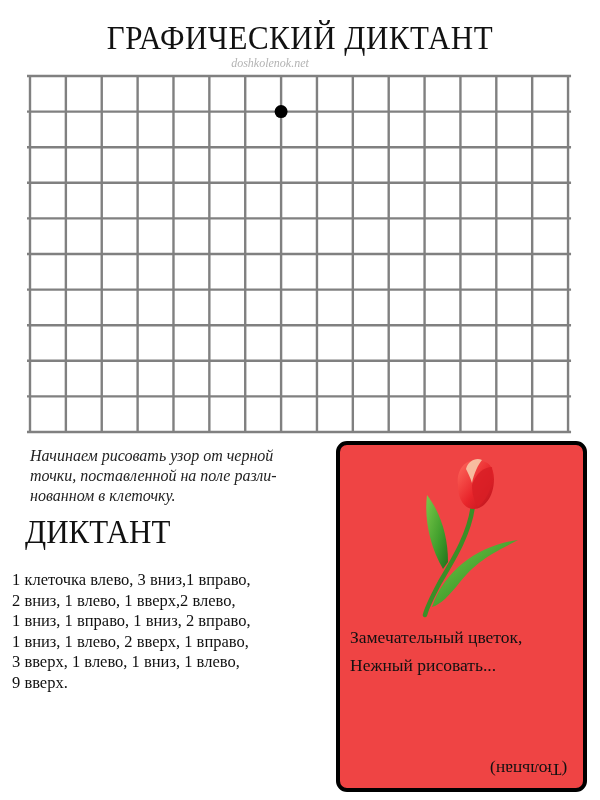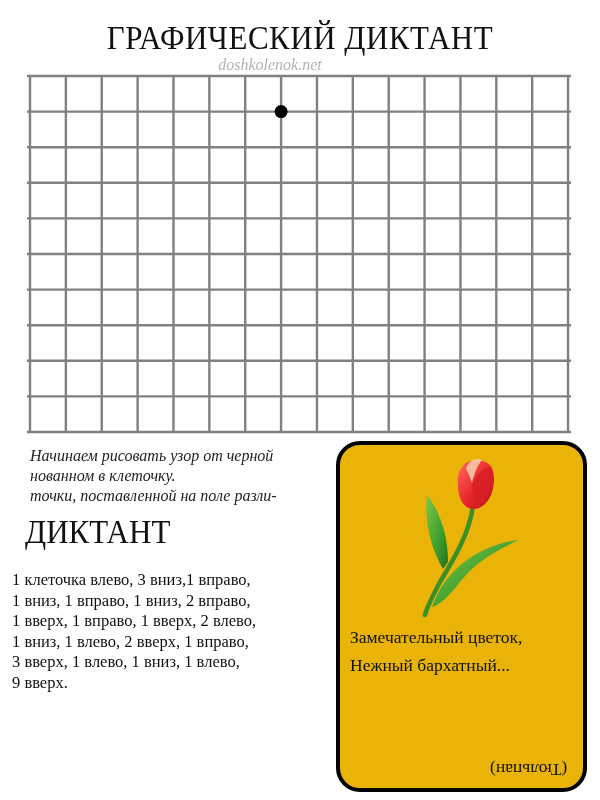--- a/index.html
+++ b/index.html
@@ -8,41 +8,41 @@
     background: #ffffff; color: #111111;
     font-family: "Liberation Serif", "DejaVu Serif", serif;
   }
   .title {
     position: absolute; left: 0; top: 20px; width: 600px; text-align: center;
     font-size: 31px; font-weight: normal; letter-spacing: 0.5px; color: #111;
     line-height: 1; transform: scaleY(1.12); transform-origin: top center;
   }
   .watermark {
     position: absolute; left: 0; top: 57px; width: 540px; text-align: center;
-    font-style: italic; font-size: 16px; color: #b3b3b3; line-height: 1;
+    font-style: italic; font-size: 12px; color: #b3b3b3; line-height: 1;
   }
   .grid-wrap { position: absolute; left: 0; top: 0; width: 600px; height: 450px; }
   .grid-wrap svg { position: absolute; left: 0; top: 0; }
   .intro {
     position: absolute; left: 30px; top: 446px; width: 300px;
     font-style: italic; font-size: 16px; line-height: 20px; color: #222;
   }
   .intro span { display: block; white-space: nowrap; }
   .dict-heading {
     position: absolute; left: 25px; top: 514px; font-size: 31px; line-height: 1;
     color: #111; transform: scaleY(1.12); transform-origin: top left;
   }
   .steps {
     position: absolute; left: 12px; top: 570px; width: 310px;
     font-size: 16.5px; line-height: 20.5px; color: #111;
   }
   .steps span { display: block; white-space: nowrap; }
   .card {
     position: absolute; left: 336px; top: 441px; width: 243px; height: 343px;
-    border: 4px solid #000; border-radius: 24px; background: #eab308;
+    border: 4px solid #000; border-radius: 11px; background: #ef4444;
   }
   .card svg.tulip { position: absolute; left: 70px; top: 12px; }
   .poem {
     position: absolute; left: 10px; top: 178px; width: 230px;
     font-size: 17.5px; line-height: 28px; color: #111;
   }
   .poem span { display: block; white-space: nowrap; }
   .answer {
     position: absolute; right: 16px; bottom: 6px; font-size: 17.5px; line-height: 24px;
     transform: rotate(180deg); color: #111;
@@ -82,30 +82,30 @@
       <line y1="325.20000000000005" y2="325.20000000000005" x1="27" x2="571.05" stroke="#808080" stroke-width="2.4"></line>
       <line y1="360.8" y2="360.8" x1="27" x2="571.05" stroke="#808080" stroke-width="2.4"></line>
       <line y1="396.40000000000003" y2="396.40000000000003" x1="27" x2="571.05" stroke="#808080" stroke-width="2.4"></line>
       <line y1="432" y2="432" x1="27" x2="571.05" stroke="#808080" stroke-width="2.4"></line>
       <circle cx="281.09" cy="111.6" r="6.5" fill="#000000"></circle>
     </svg>
 </div>
 
 <div class="intro">
   <span>Начинаем рисовать узор от черной</span>
+  <span>точки, поставленной на поле разли-</span>
   <span>нованном в клеточку.</span>
-  <span>точки, поставленной на поле разли-</span>
 </div>
 
 <div class="dict-heading">ДИКТАНТ</div>
 
 <div class="steps">
   <span>1 клеточка влево, 3 вниз,1 вправо,</span>
+  <span>2 вниз, 1 влево, 1 вверх,2 влево,</span>
   <span>1 вниз, 1 вправо, 1 вниз, 2 вправо,</span>
-  <span>1 вверх, 1 вправо, 1 вверх, 2 влево,</span>
   <span>1 вниз, 1 влево, 2 вверх, 1 вправо,</span>
   <span>3 вверх, 1 влево, 1 вниз, 1 влево,</span>
   <span>9 вверх.</span>
 </div>
 
 <div class="card">
   <svg class="tulip" width="110" height="165" viewBox="0 0 110 165">
     <defs>
       <linearGradient id="petalG" x1="0" y1="0" x2="1" y2="1">
         <stop offset="0" stop-color="#ff6b5e"></stop>
@@ -125,16 +125,16 @@
 
     <path d="M22 150 C35 112 70 88 108 83 C92 92 70 100 50 125 C40 138 30 148 22 150 Z" fill="url(#leafG)"></path>
 
     <path d="M48 28 C46 12 56 2 66 4 C76 2 84 8 84 22 C84 40 74 52 64 52 C54 52 48 42 48 28 Z" fill="url(#petalG)"></path>
     <path d="M56 12 C58 4 66 0 72 3 C68 8 64 16 62 26 C60 20 58 16 56 12 Z" fill="#f7c9a8" opacity="0.9"></path>
     <path d="M62 28 C66 16 74 10 82 10 C84 24 80 40 68 50 C64 44 62 36 62 28 Z" fill="#d81e26" opacity="0.85"></path>
   </svg>
 
   <div class="poem">
     <span>Замечательный цветок,</span>
-    <span>Нежный бархатный...</span>
+    <span>Нежный рисовать...</span>
   </div>
   <div class="answer">(Тюльпан)</div>
 </div>
 
 </body></html>

